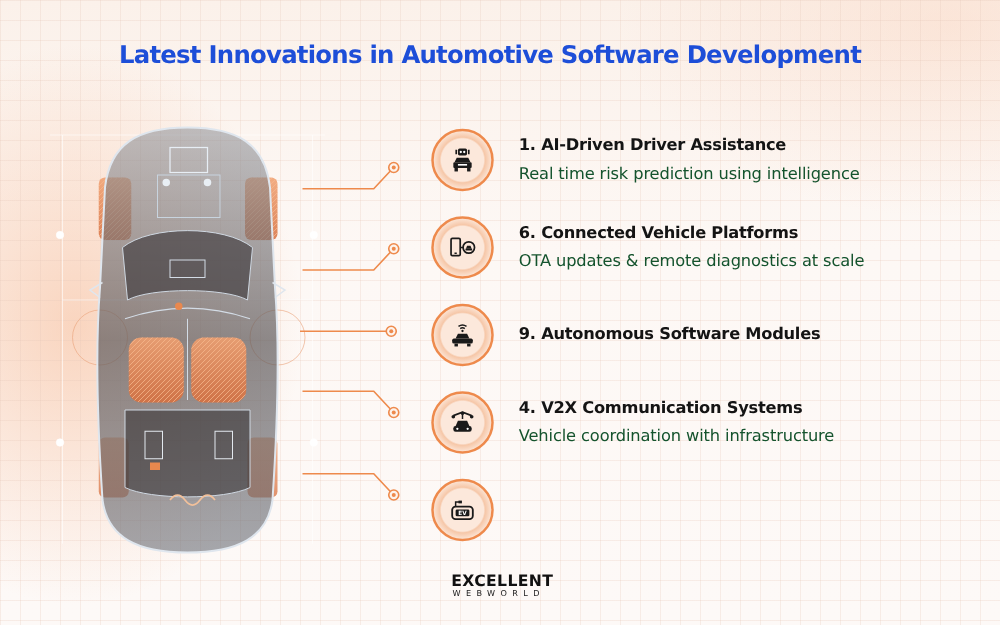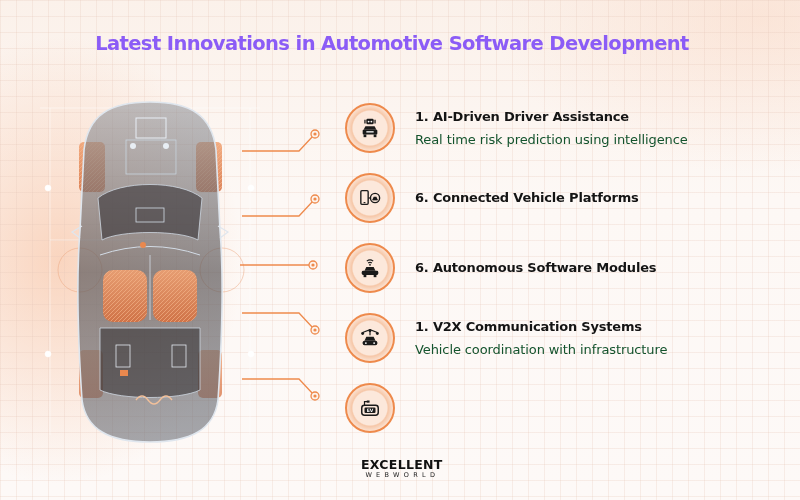--- a/index.html
+++ b/index.html
@@ -23,21 +23,21 @@
       linear-gradient(90deg, rgba(230,200,185,0.28) 1px, transparent 1px);
     background-size: 16px 16px;
   }
   .title {
     position: absolute; left: 0; right: 16px; top: 32px;
     text-align: center;
     font-family: "DejaVu Sans", sans-serif;
     font-weight: bold;
     font-size: 19.5px;
     letter-spacing: -0.6px;
-    color: #8b5cf6;
+    color: #1d4ed8;
   }
   .car-wrap { position: absolute; left: 0; top: 80px; width: 340px; height: 400px; }
   .connectors { position: absolute; left: 0; top: 0; width: 340px; height: 500px; }
   .items { position: absolute; left: 345px; top: 95px; width: 455px; }
   .item {
     position: absolute; left: 0; height: 66px; width: 455px;
     display: flex; align-items: center;
   }
   .icon-circle {
     width: 50px; height: 50px; border-radius: 50%;
@@ -49,21 +49,21 @@
   .icon-circle svg { width: 22px; height: 22px; }
   .text { margin-left: 20px; }
   .item-title {
     font-weight: bold; font-size: 13px; color: #141414; letter-spacing: -0.2px;
     line-height: 18px;
   }
   .item-desc {
     font-size: 13px; color: #14532d; margin-top: 5px; letter-spacing: -0.1px;
     line-height: 18px;
   }
-  .logo { position: absolute; left: 361px; top: 458px; text-align: center; }
+  .logo { position: absolute; left: 361px; top: 458px; }
   .logo-top { font-weight: bold; font-size: 12.5px; color: #111; letter-spacing: 0.3px; line-height: 13px; }
   .logo-bot { font-size: 6.5px; color: #222; letter-spacing: 4.3px; line-height: 9px; margin-left: 1px; }
 </style>
 </head>
 <body>
 
 <div class="bg"></div>
 <div class="grid"></div>
 
 <h1 class="title">Latest Innovations in Automotive Software Development</h1>
@@ -183,56 +183,57 @@
         <rect x="2" y="4" width="8" height="15" rx="1.2" fill="none" stroke="#1a1a1a" stroke-width="1.5"></rect>
         <line x1="5" y1="17" x2="7" y2="17" stroke="#1a1a1a" stroke-width="1.2"></line>
         <line x1="10" y1="12" x2="13" y2="12" stroke="#1a1a1a" stroke-width="1.3"></line>
         <circle cx="17.5" cy="12" r="5" fill="none" stroke="#1a1a1a" stroke-width="1.5"></circle>
         <path d="M15 13 L16 10.5 L19 10.5 L20 13 Z" fill="#1a1a1a"></path>
         <rect x="14.6" y="13" width="5.8" height="1.6" fill="#1a1a1a"></rect>
       </svg>
     </div>
     <div class="text">
       <div class="item-title">6. Connected Vehicle Platforms</div>
+      <div class="item-desc">OTA updates &amp; remote diagnostics at scale</div>
     </div>
   </div>
 
   <div class="item" style="top:140px">
     <div class="icon-circle">
       <svg viewBox="0 0 24 24">
         <path d="M8.5 4.5 Q12 2 15.5 4.5" fill="none" stroke="#1a1a1a" stroke-width="1.3"></path>
         <path d="M10 6.5 Q12 5 14 6.5" fill="none" stroke="#1a1a1a" stroke-width="1.3"></path>
         <circle cx="12" cy="8.5" r="1" fill="#1a1a1a"></circle>
         <path d="M6 15 L8 11 L16 11 L18 15 Z" fill="#1a1a1a"></path>
         <rect x="3" y="15" width="18" height="4.5" rx="1.5" fill="#1a1a1a"></rect>
         <rect x="5" y="19.5" width="3" height="2.5" fill="#1a1a1a"></rect>
           <rect x="16" y="19.5" width="3" height="2.5" fill="#1a1a1a"></rect>
       </svg>
     </div>
     <div class="text">
-      <div class="item-title">6. Autonomous Software Modules</div>
+      <div class="item-title">9. Autonomous Software Modules</div>
     </div>
   </div>
 
   <div class="item" style="top:210px">
     <div class="icon-circle">
       <svg viewBox="0 0 24 24">
         <path d="M4 6 L12 3 L20 6" fill="none" stroke="#1a1a1a" stroke-width="1.4"></path>
         <circle cx="4" cy="7" r="1.6" fill="#1a1a1a"></circle>
           <circle cx="12" cy="4" r="1.6" fill="#1a1a1a"></circle>
           <circle cx="20" cy="7" r="1.6" fill="#1a1a1a"></circle>
         <line x1="12" y1="5" x2="12" y2="9" stroke="#1a1a1a" stroke-width="1.3"></line>
         <path d="M6 15 L8 10.5 L16 10.5 L18 15 Z" fill="#1a1a1a"></path>
         <rect x="4" y="15" width="16" height="5" rx="2" fill="#1a1a1a"></rect>
         <circle cx="7.5" cy="17.5" r="1" fill="#fff"></circle>
           <circle cx="16.5" cy="17.5" r="1" fill="#fff"></circle>
       </svg>
     </div>
     <div class="text">
-      <div class="item-title">1. V2X Communication Systems</div>
+      <div class="item-title">4. V2X Communication Systems</div>
       <div class="item-desc">Vehicle coordination with infrastructure</div>
     </div>
   </div>
 
   <div class="item" style="top:280px">
     <div class="icon-circle">
       <svg viewBox="0 0 24 24">
         <rect x="3" y="9" width="18" height="11" rx="3" fill="none" stroke="#1a1a1a" stroke-width="1.6"></rect>
         <rect x="6" y="11.5" width="12" height="6" rx="1.2" fill="#1a1a1a"></rect>
         <text x="12" y="16.3" text-anchor="middle" font-size="5" font-weight="bold" fill="#fff" font-family="DejaVu Sans, sans-serif">EV</text>

